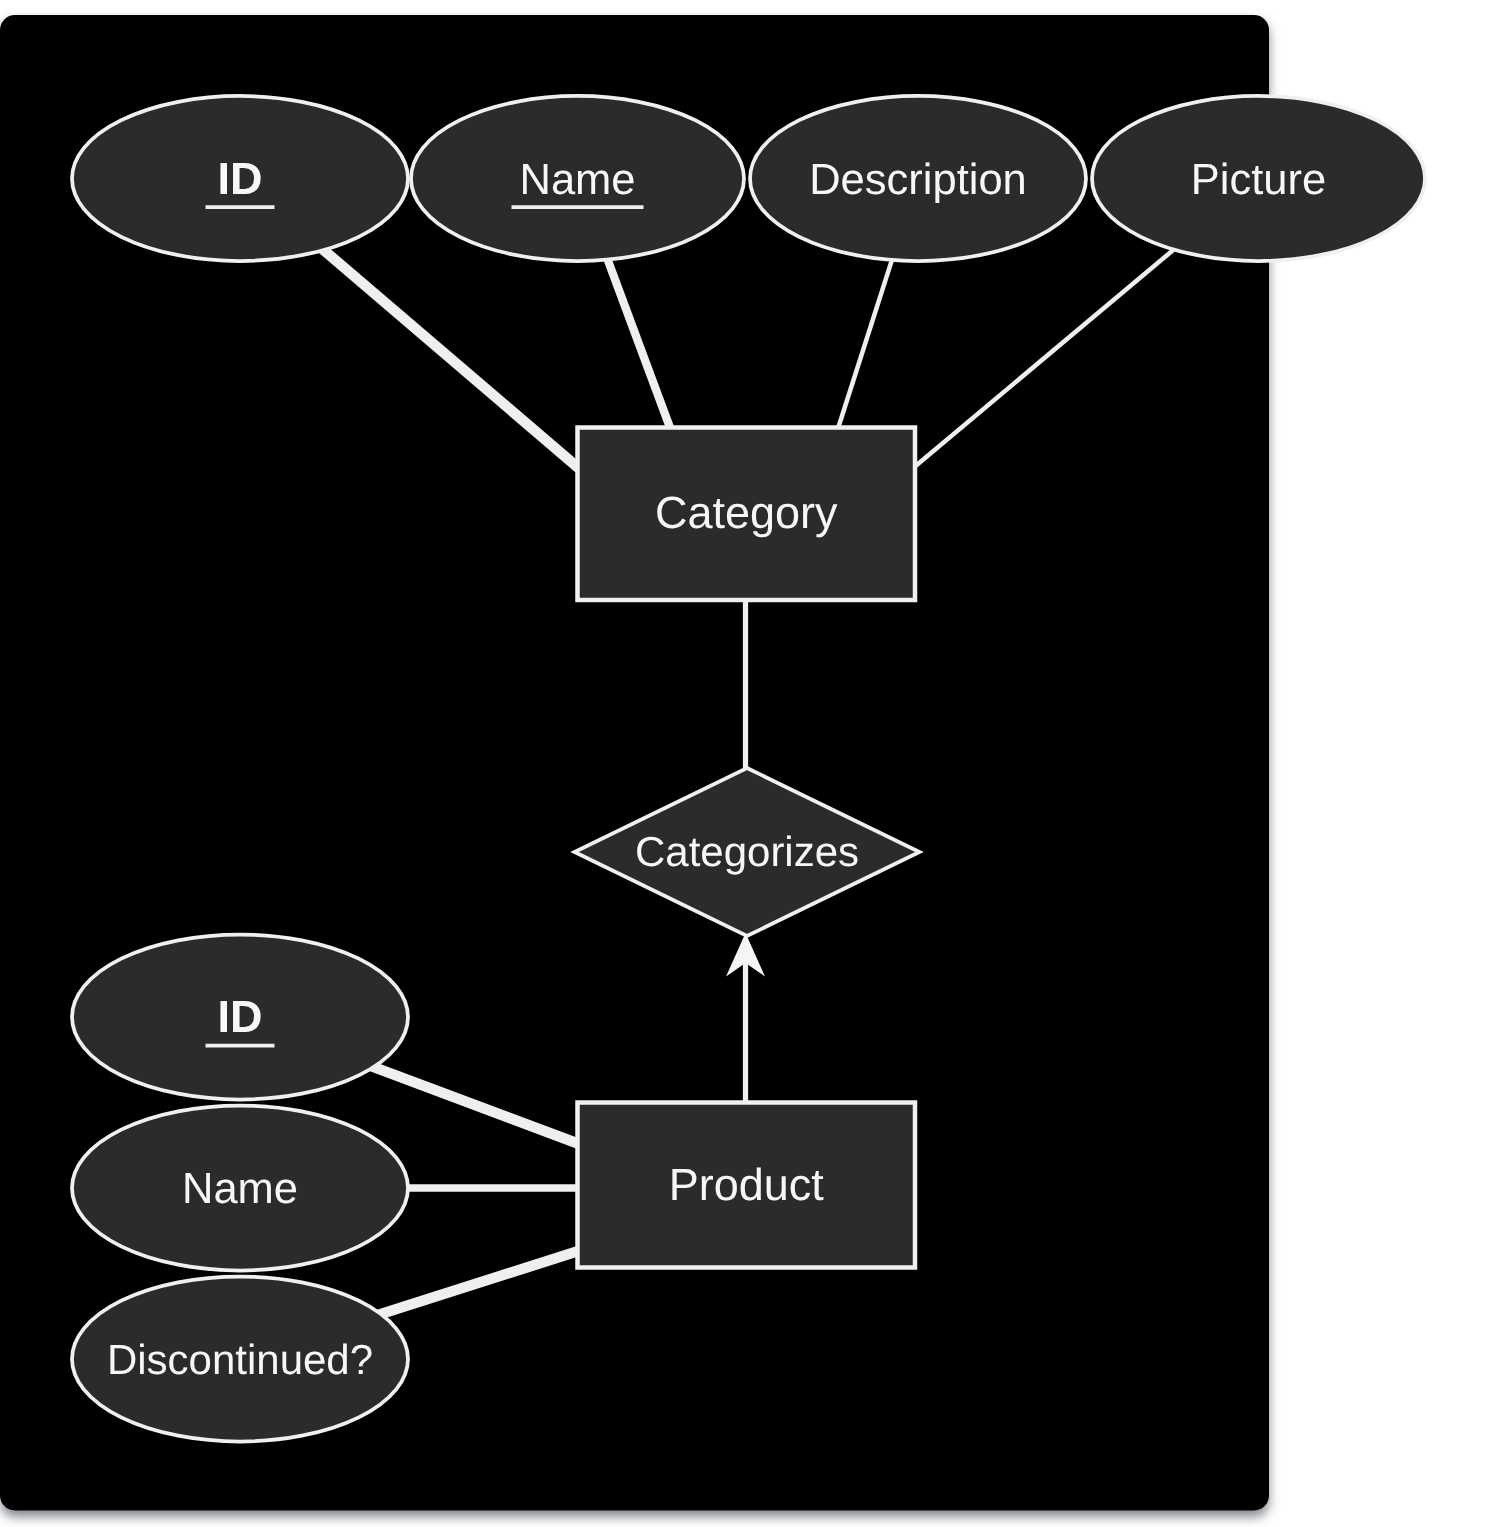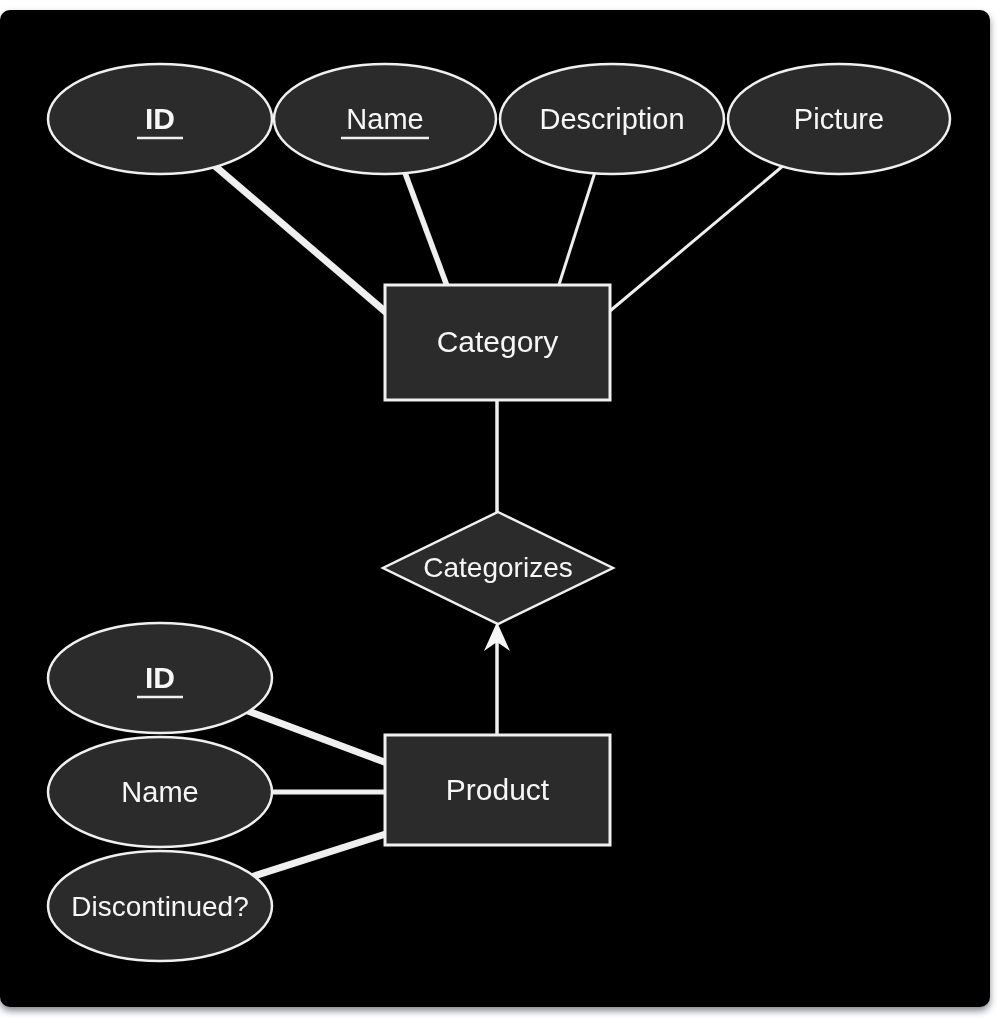--- a/index.html
+++ b/index.html
@@ -14,21 +14,21 @@
   .page {
     position: relative;
     width: 998px;
     height: 1018px;
     background: #ffffff;
   }
   .canvas-card {
     position: absolute;
     top: 10px;
     left: 0;
-    width: 990px;
+    width: 846px;
     height: 997px;
     background: #000000;
     border-radius: 10px;
     box-shadow: 0 4px 7px rgba(110, 116, 124, 0.85);
   }
   svg { display: block; }
   .connector {
     stroke: #efefef;
     fill: none;
   }

